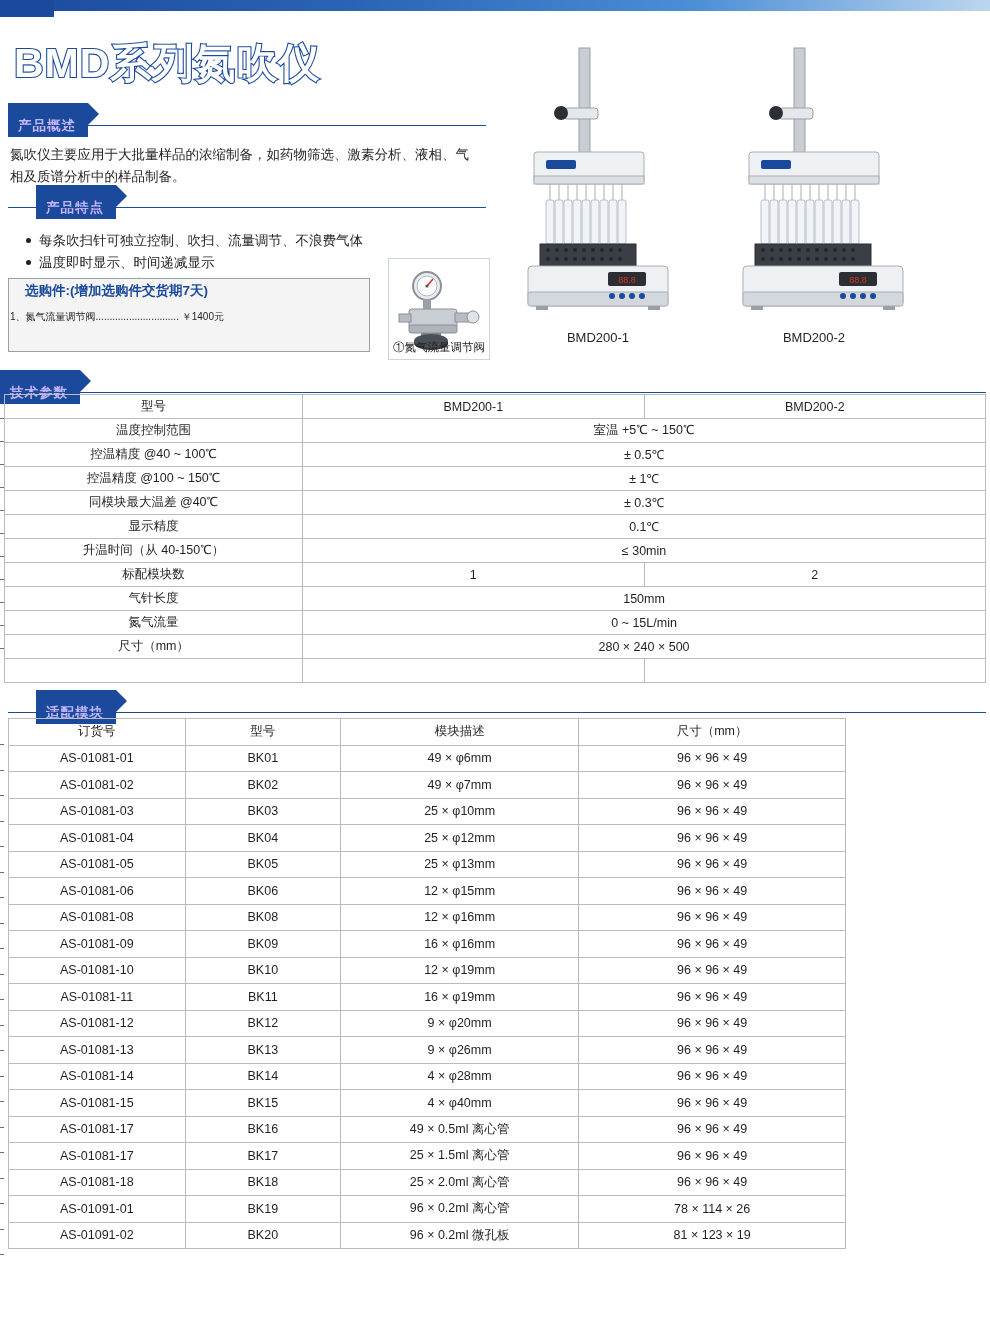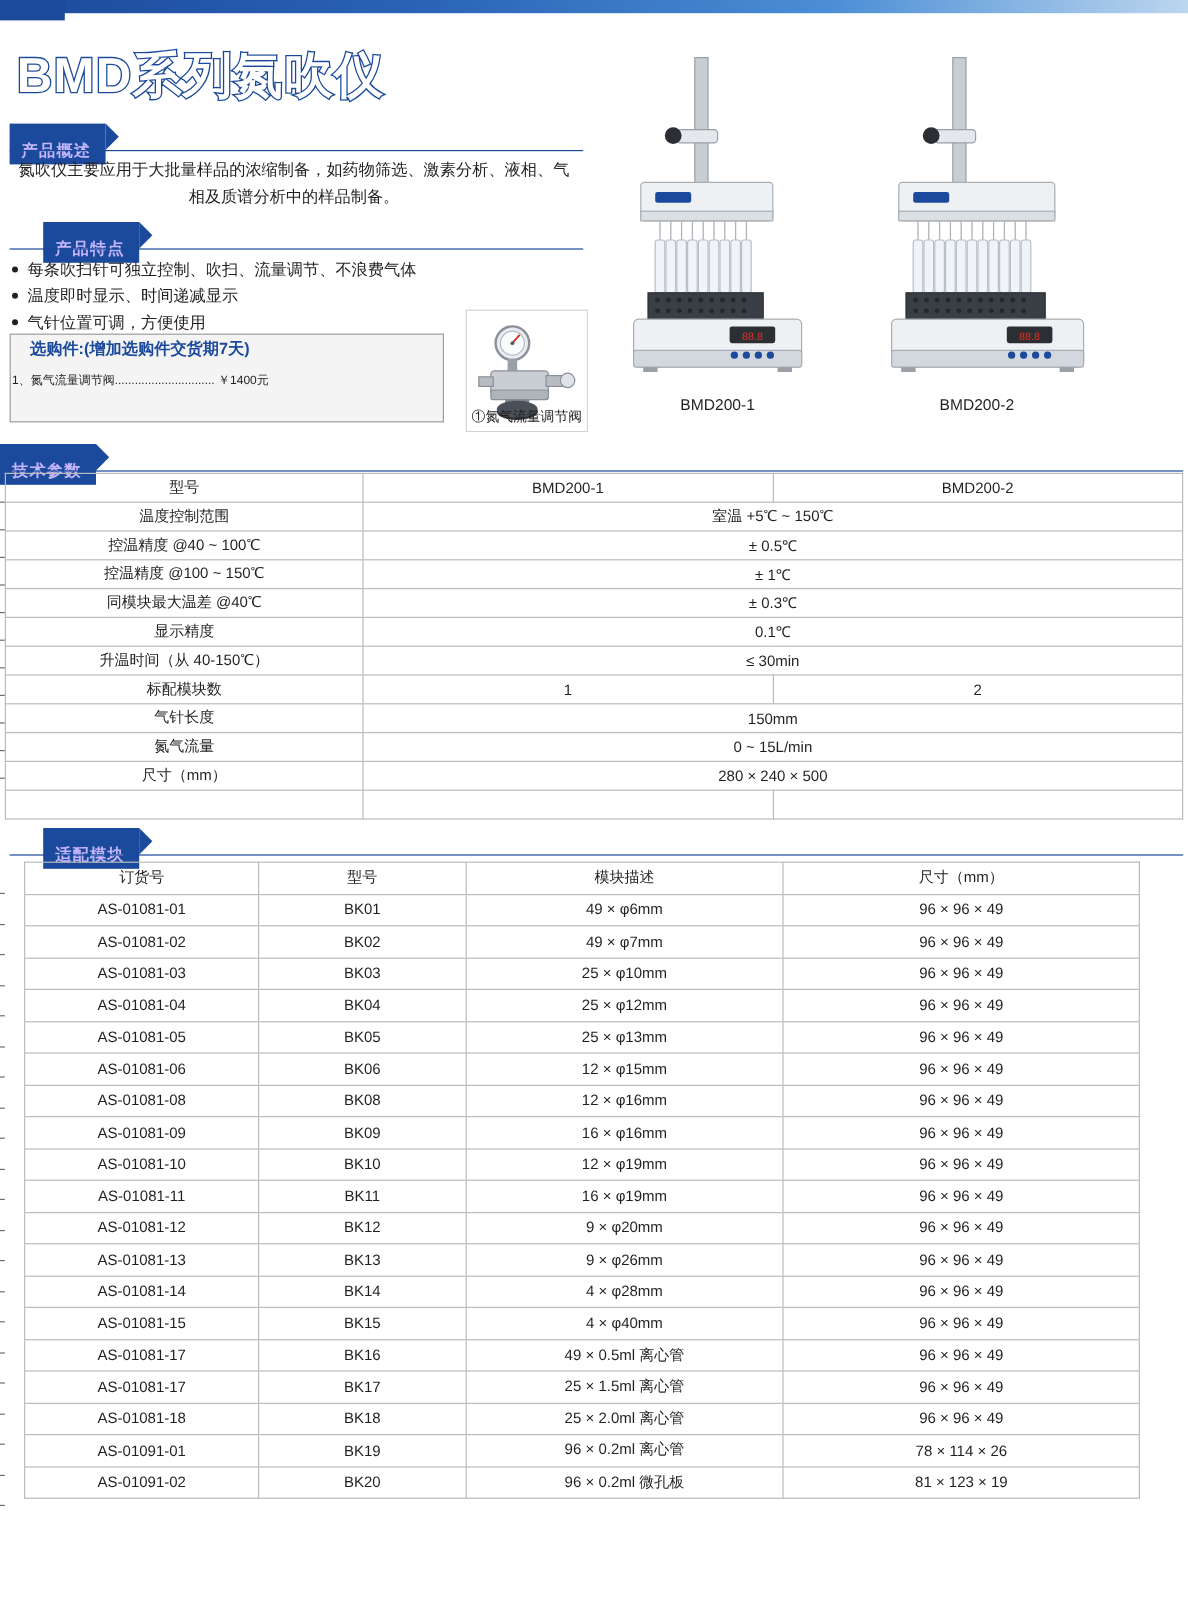--- a/index.html
+++ b/index.html
@@ -82,21 +82,21 @@
     font-size: 13.5px;
     line-height: 22px;
     color: #231f20;
     width: 470px;
   }
   .bullets {
     position: absolute;
     font-size: 13.5px;
     line-height: 22px;
     list-style: none;
-    margin: 0;
+    margin: 16px;
     padding: 0;
     width: 470px;
   }
   .bullets li {
     position: relative;
     padding-left: 13px;
   }
   .bullets li::before {
     content: "";
     position: absolute;
@@ -164,21 +164,21 @@
   }
   table td, table th {
     border: 1px solid #b9bcbe;
     text-align: center;
     font-weight: normal;
     padding: 0;
     height: 23px;
   }
   #spec-table { left: 4px; top: 394px; width: 982px; }
   #spec-table td { height: 23px; }
-  #module-table { left: 20px; top: 718px; width: 930px; }
+  #module-table { left: 8px; top: 718px; width: 838px; }
   #module-table td { height: 25.5px; }
   .side-ticks { position: absolute; left: 0; }
   .tick {
     position: absolute;
     width: 4px; height: 1px;
     background: #6b6e70;
   }
 </style>
 </head>
 <body>
@@ -187,21 +187,21 @@
 
   <div class="topbar">
     <div class="right-block"></div>
     <div class="left-block"></div>
   </div>
 
   <div class="main-title">BMD系列氮吹仪</div>
 
   <div class="sec-head" style="left:8px; top:103px;">产品概述</div>
   <div class="sec-rule" style="left:8px; top:125px; width:478px;"></div>
-  <div class="para" style="left:10px; top:131px;text-align:center;">氮吹仪主要应用于大批量样品的浓缩制备，如药物筛选、激素分析、液相、气相及质谱分析中的样品制备。</div>
+  <div class="para" style="left:10px; top:144px;">氮吹仪主要应用于大批量样品的浓缩制备，如药物筛选、激素分析、液相、气相及质谱分析中的样品制备。</div>
 
   <div class="sec-head" style="left:8px; top:185px;margin-left:28px;">产品特点</div>
   <div class="sec-rule" style="left:8px; top:207px; width:478px;"></div>
   <ul class="bullets" style="left:10px; top:214px;">
     <li>每条吹扫针可独立控制、吹扫、流量调节、不浪费气体</li>
     <li>温度即时显示、时间递减显示</li>
     <li>气针位置可调，方便使用</li>
   </ul>
 
   <div class="opt-box"></div>

